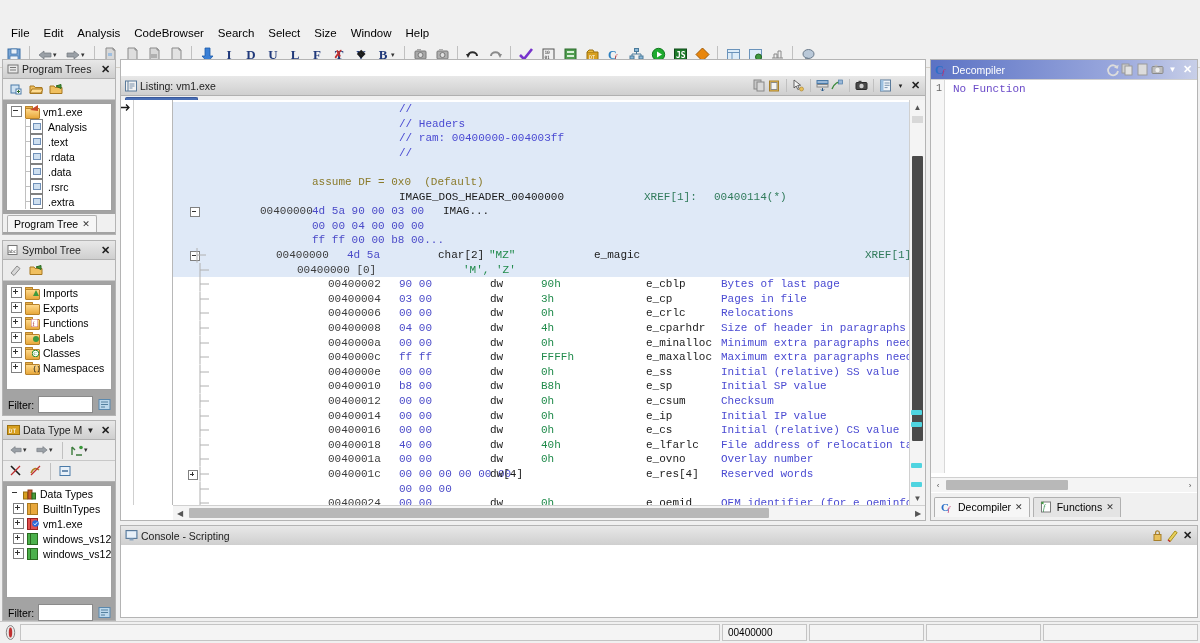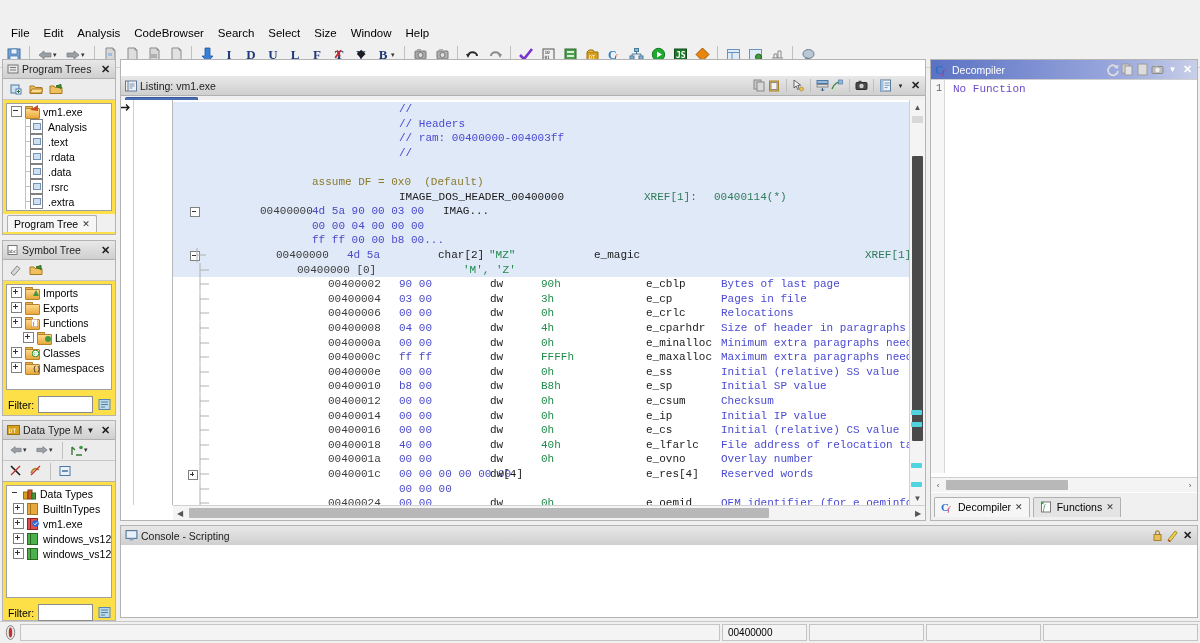--- a/index.html
+++ b/index.html
@@ -58,21 +58,21 @@
     border-bottom: 1px solid #d4d0c8;
   }
   .tbtn {
     width: 22px; height: 21px; display: flex; align-items: center; justify-content: center;
     position: relative; flex: none;
   }
   .tsep { width: 1px; height: 17px; background: #c0c0c0; margin: 0 4px; flex: none; }
   .caret { font-size: 7px; color: #333; margin-left: -3px; margin-right: 2px; width:7px; }
 
   
-  .panel { position: absolute; background: #fde047; border: 1px solid #b4b4b4; box-sizing: border-box; }
+  .panel { position: absolute; background: #a3a3a3; border: 1px solid #b4b4b4; box-sizing: border-box; }
   .ptitle {
     height: 18px; display: flex; align-items: center;
     background: linear-gradient(to bottom, #e8e8e8, #cfcfcf);
     border-bottom: 1px solid #b0b0b0; padding: 0 2px 0 4px; font-size: 10.5px; color: #222;
   }
   .ptitle.focused {
     background: linear-gradient(to right, #5b72c4, #9aa8dd 70%, #c8cfe8);
     color: #ffffff;
   }
   .ptitle .pt-label { flex: 1; white-space: nowrap; overflow: hidden; padding-left: 3px; }
@@ -534,21 +534,21 @@
         <div class="folder">
             <div class="ftab"></div>
             <div class="fbody"></div>
           <svg style="position:absolute;left:6px;top:2px;" width="7" height="8" viewBox="0 0 7 8">
               <rect x="0" y="0" width="7" height="8" fill="#fff" stroke="#b03030" stroke-width="0.7"></rect>
               <text x="1.6" y="6.5" font-size="6" font-family="serif" fill="#b03030">f</text>
             </svg>
         </div>
         <span>Functions</span>
       </div>
-      <div class="trow" style="padding-left:16px;">
+      <div class="trow" style="padding-left:4px;">
         <div class="exp plus"></div>
         <div class="folder">
             <div class="ftab"></div>
             <div class="fbody"></div>
           <svg style="position:absolute;left:8px;top:4px;" width="6" height="6" viewBox="0 0 6 6">
               <circle cx="3" cy="3" r="3" fill="#3f9a3f"></circle>
             </svg>
         </div>
         <span>Labels</span>
       </div>

